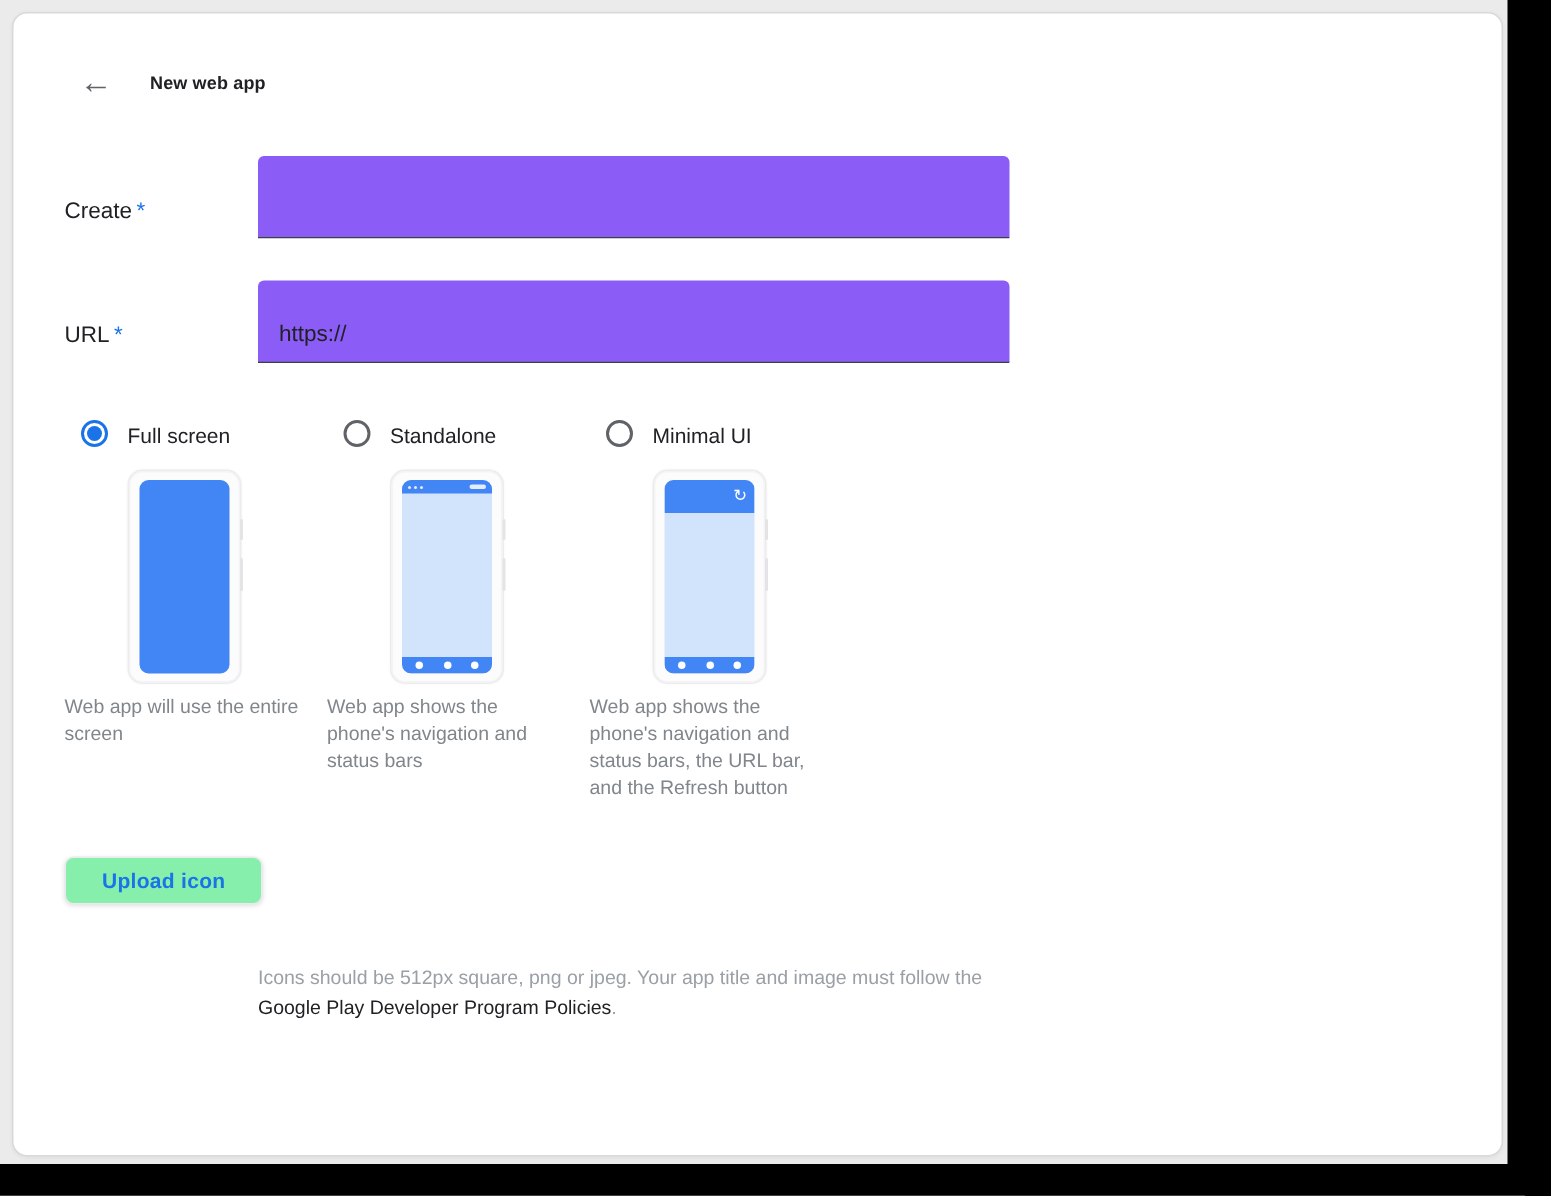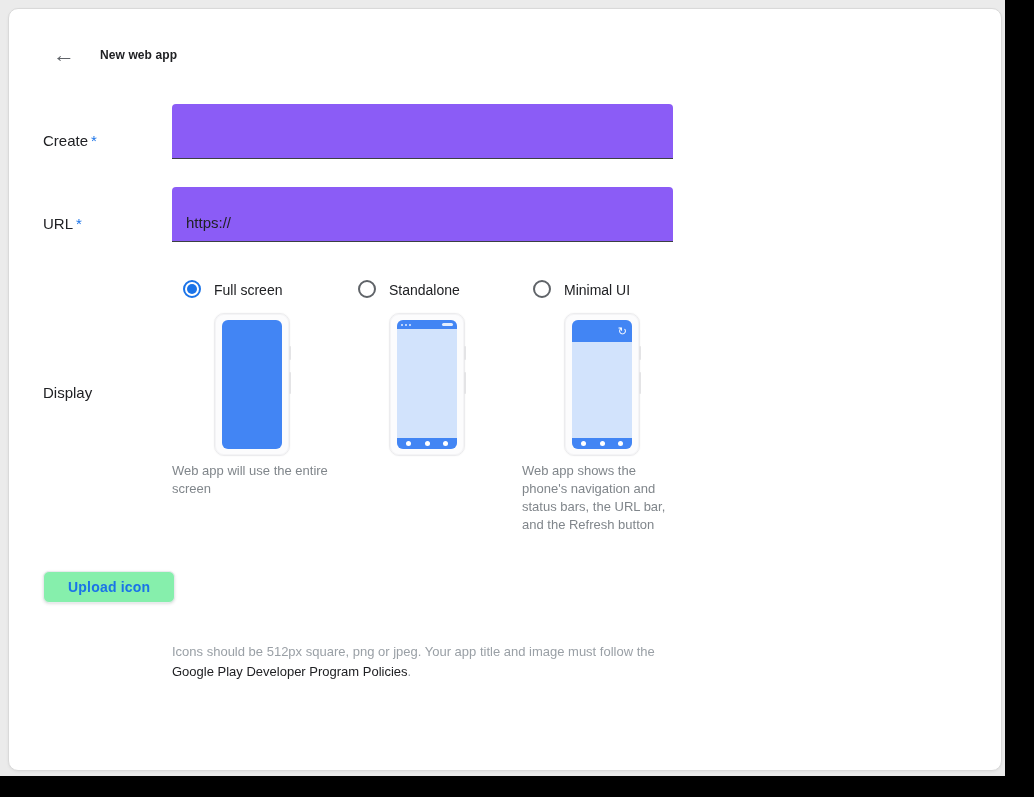--- a/index.html
+++ b/index.html
@@ -109,21 +109,20 @@
           <span>URL</span><span class="req">*</span>
         </div>
         <div class="row-content">
           <div class="field">
             <input type="text" value="https://" style="">
           </div>
         </div>
       </div>
 
       <div class="form-row row-display">
-        <div class="row-label">Display</div>
         <div class="row-content">
           <div class="display-options">
 
             <div class="display-col">
               <div class="radio-line">
                 <span class="radio selected"></span>
                 <span class="radio-label">Full screen</span>
               </div>
               <div class="phone">
                 <div class="phone-screen screen-full"></div>
@@ -145,20 +144,21 @@
                     <span class="sb-battery"></span>
                   </div>
                   <div class="screen-body"></div>
                   <div class="navbar">
                     <span class="nav-circle"></span>
                     <span class="nav-circle"></span>
                     <span class="nav-circle"></span>
                   </div>
                 </div>
               </div>
+              <div class="option-desc">Web app shows the phone's navigation and status bars</div>
             </div>
 
             <div class="display-col">
               <div class="radio-line">
                 <span class="radio"></span>
                 <span class="radio-label">Minimal UI</span>
               </div>
               <div class="phone">
                 <div class="phone-screen screen-light">
                   <div class="urlbar">

